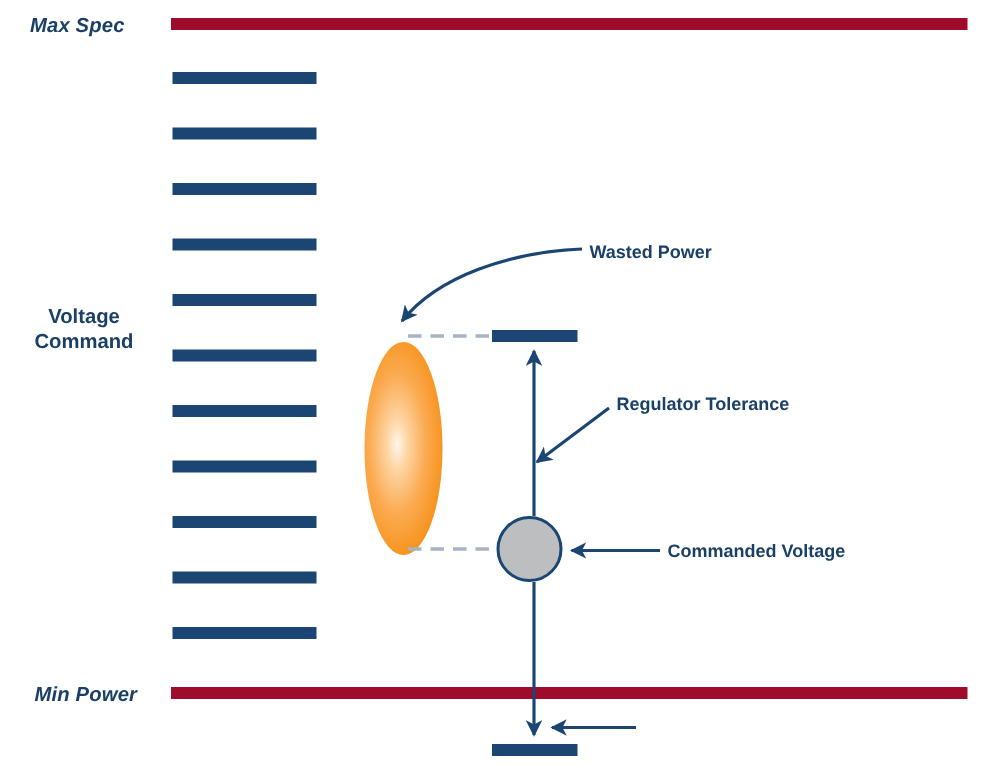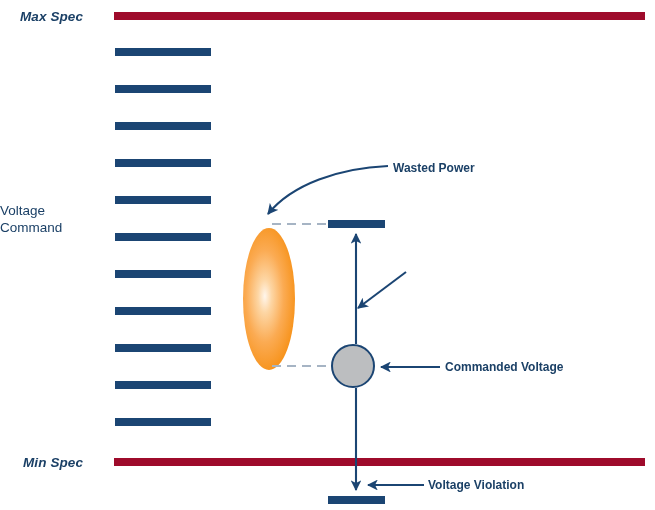--- a/index.html
+++ b/index.html
@@ -38,23 +38,24 @@
     white-space: nowrap;
     font-style: italic;
   }
   #max-spec-label { left: 20px; top: 9px; }
   #min-spec-label { left: 23px; top: 455px; }
 
   #vcs-label {
     left: 0px;
     top: 203px;
     width: 112px;
+    text-align: center;
     color: #1b4066;
     font-size: 13.5px;
-    font-weight: normal;
+    font-weight: bold;
     line-height: 16.5px;
   }
 
   
   .step-bar {
     left: 115px;
     width: 96px;
     height: 8px;
     background: #1b4573;
   }
@@ -125,21 +126,21 @@
 </style>
 </head>
 <body>
 
 <div id="diagram-root">
 
   <div class="abs spec-line" id="max-spec-line"></div>
   <div class="abs spec-line" id="min-spec-line"></div>
 
   <div class="abs side-label" id="max-spec-label">Max Spec</div>
-  <div class="abs side-label" id="min-spec-label">Min Spec</div>
+  <div class="abs side-label" id="min-spec-label">Min Power</div>
 
   <div class="abs" id="vcs-label">
     <div>Voltage</div>
     <div>Command</div>
   </div>
 
   <div id="step-bars">
       <div class="abs step-bar" style="top: 48px; left: 115px; width: 96px; height: 8px;"></div>
       <div class="abs step-bar" style="top: 85px; left: 115px; width: 96px; height: 8px;"></div>
       <div class="abs step-bar" style="top: 122px; left: 115px; width: 96px; height: 8px;"></div>
@@ -177,18 +178,18 @@
     <path d="M 388 166 C 340 168 292 184 268 214" fill="none" stroke="#1b4573" stroke-width="2.1" marker-end="url(#arrowNavy)"></path>
 
     <line x1="406" y1="272" x2="358" y2="308" stroke="#1b4573" stroke-width="2.1" marker-end="url(#arrowNavy)"></line>
 
     <line x1="440" y1="367" x2="381" y2="367" stroke="#1b4573" stroke-width="2.1" marker-end="url(#arrowNavy)"></line>
 
     <line x1="424" y1="485" x2="368" y2="485" stroke="#1b4573" stroke-width="2.1" marker-end="url(#arrowNavy)"></line>
   </svg>
 
   <div class="abs callout-label" id="wasted-power-label">Wasted Power</div>
+  <div class="abs callout-label" id="regulator-tolerance-label">Regulator Tolerance</div>
   <div class="abs callout-label" id="commanded-voltage-label">Commanded Voltage</div>
-  <div class="abs callout-label" id="voltage-violation-label">Voltage Violation</div>
 
   <div class="abs" id="watermark">www.cntronics.com</div>
 
 </div>
 
 </body></html>

